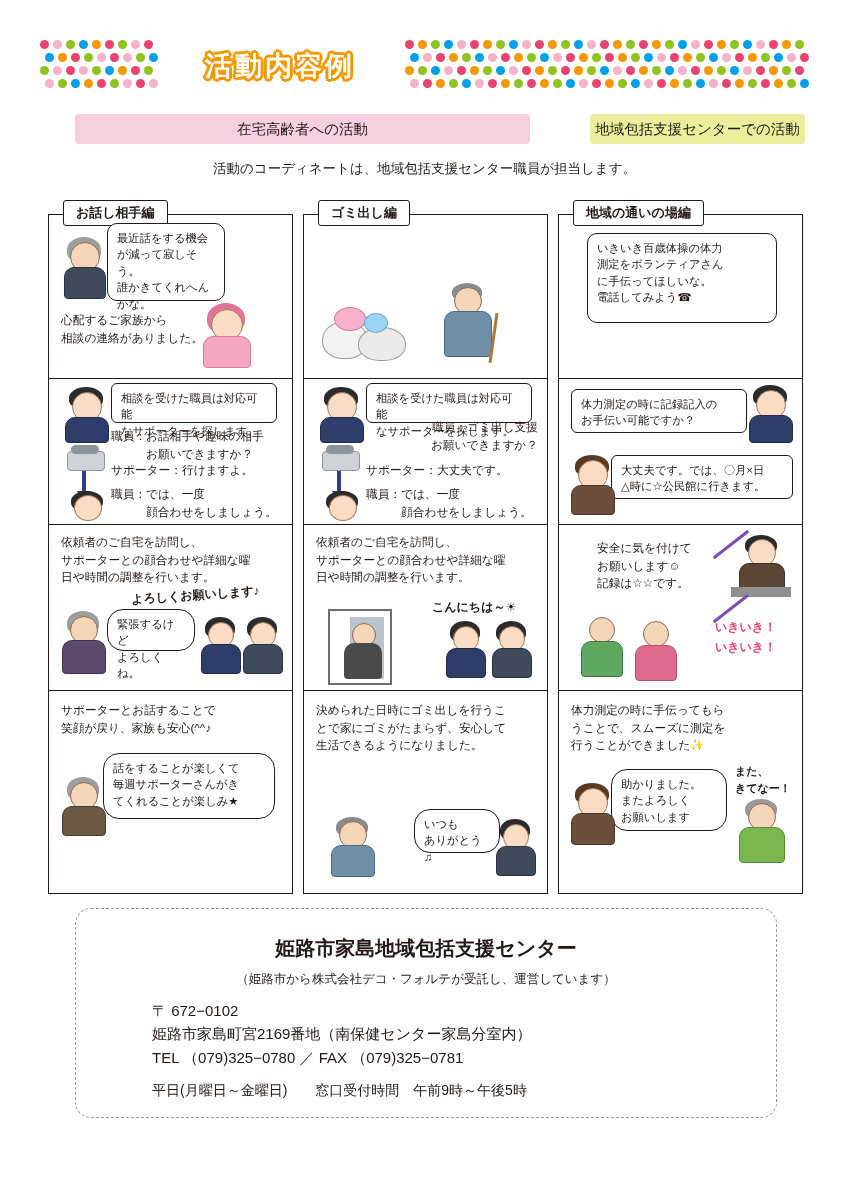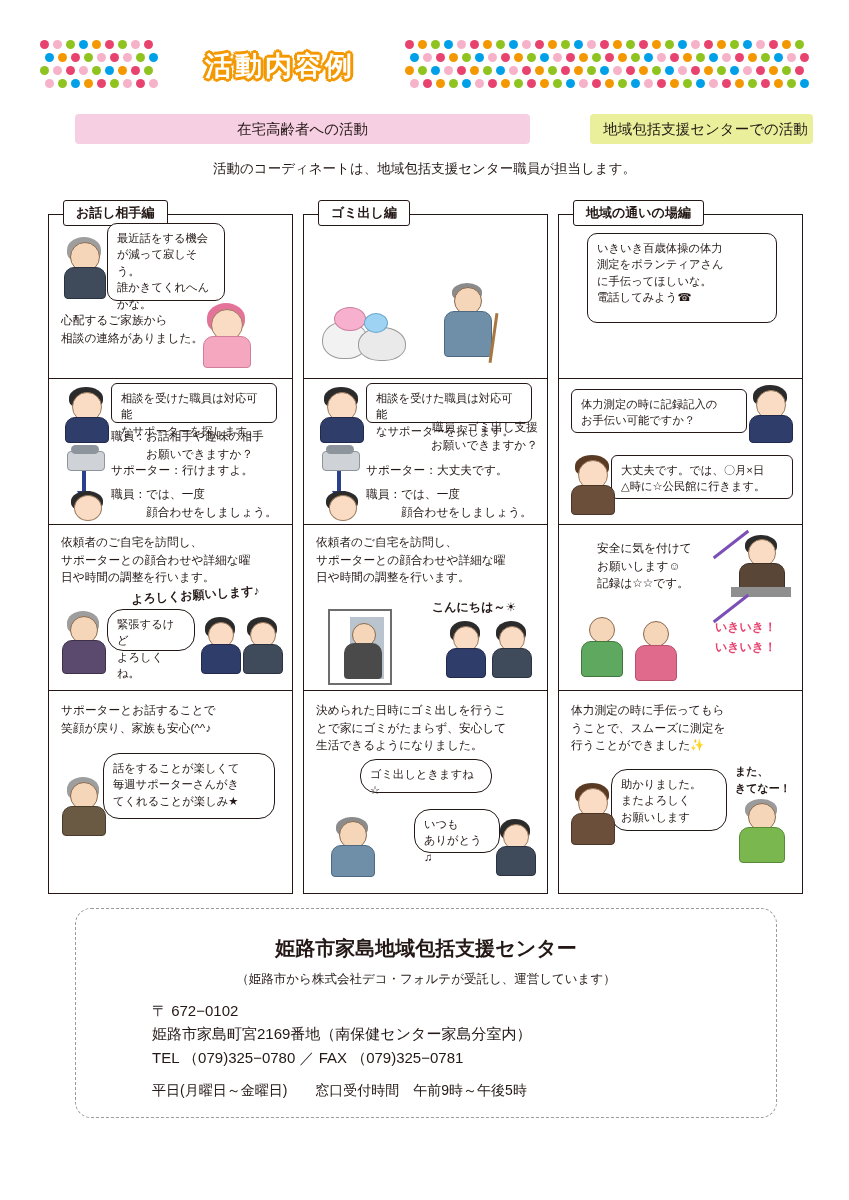--- a/index.html
+++ b/index.html
@@ -243,21 +243,21 @@
       <span style="left: 395px; top: 43px; background: rgb(0, 160, 233);"></span>
     </div>
 </div>
 <div class="title-band">
   <span class="t">活動内容例</span>
 </div>
 
 <div class="banner" id="banner-home" style="background: rgb(247, 207, 227);">
   <span>在宅高齢者への活動</span>
 </div>
-<div class="banner" id="banner-center" style="background: rgb(233, 239, 154); padding-left: 8px;">
+<div class="banner" id="banner-center" style="background: rgb(233, 239, 154);">
   <span>地域包括支援センターでの活動</span>
 </div>
 <div class="lead">活動のコーディネートは、地域包括支援センター職員が担当します。</div>
 
 <div class="col" id="col-1">
   <div class="col-tab">お話し相手編</div>
 
   <div class="panel" style="height:164px;">
 
     <div class="fig" style="left:12px;top:22px;width:46px;height:62px;">
@@ -408,21 +408,20 @@
       <div class="hair" style="left:6px;top:0;width:30px;height:22px;background:#2b2b2b;"></div>
       <div class="head" style="left:9px;top:5px;width:24px;height:24px;background:#f9dcc3;border:1px solid #9b7a5c;"></div>
       <div class="body" style="left:2px;top:27px;width:38px;height:28px;background:#3f4a5a;border:1px solid #2a3240;"></div>
     </div>
   </div>
 
   <div class="panel" style="height:200px;">
     <div class="txt" style="left:12px;top:10px;width:222px;">決められた日時にゴミ出しを行うこ
 とで家にゴミがたまらず、安心して
 生活できるようになりました。</div>
-    <div class="bub" style="left:56px;top:68px;width:132px;height:34px;">ゴミ出しときますね☆</div>
     <div class="bub" style="left:110px;top:118px;width:86px;height:44px;">いつも
 ありがとう♫</div>
     <div class="fig" style="left:24px;top:126px;width:48px;height:60px;">
       <div class="hair" style="left:8px;top:0;width:32px;height:20px;background:#8b8b8b;"></div>
       <div class="head" style="left:11px;top:4px;width:26px;height:26px;background:#f6d6b8;border:1px solid #8a6a4f;"></div>
       <div class="body" style="left:3px;top:28px;width:42px;height:30px;background:#6f8fa8;border:1px solid #4f6a80;"></div>
     </div>
     <div class="fig" style="left:190px;top:128px;width:44px;height:56px;">
       <div class="hair" style="left:6px;top:0;width:30px;height:22px;background:#2b2b2b;"></div>
       <div class="head" style="left:9px;top:5px;width:24px;height:24px;background:#f9dcc3;border:1px solid #9b7a5c;"></div>

